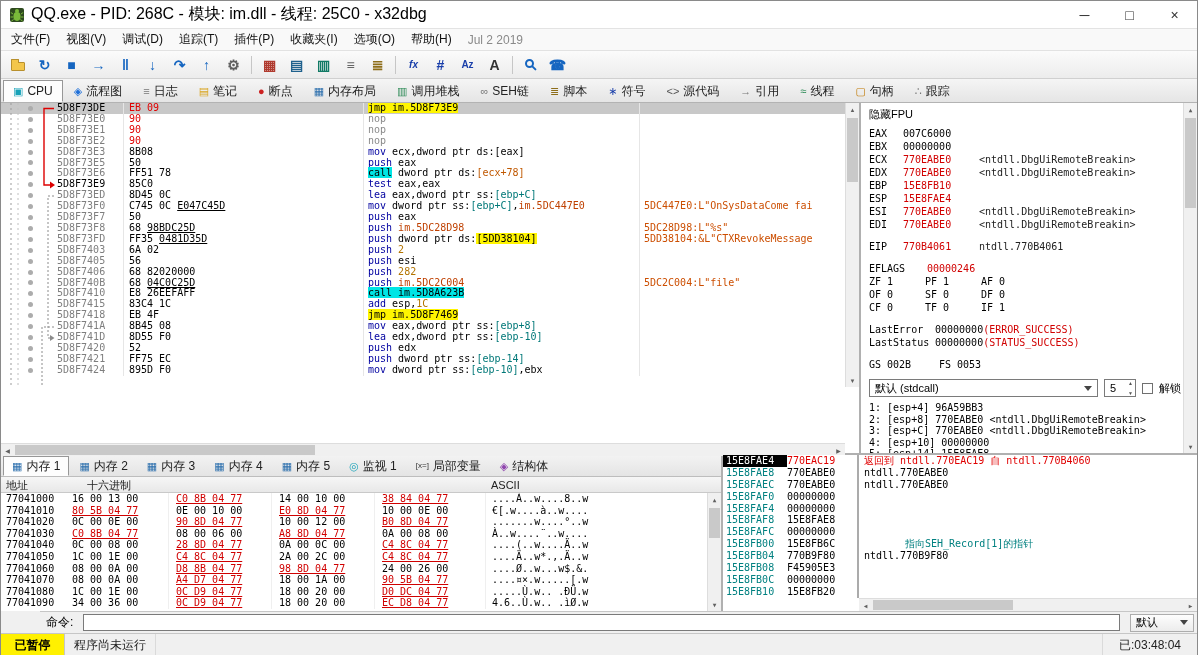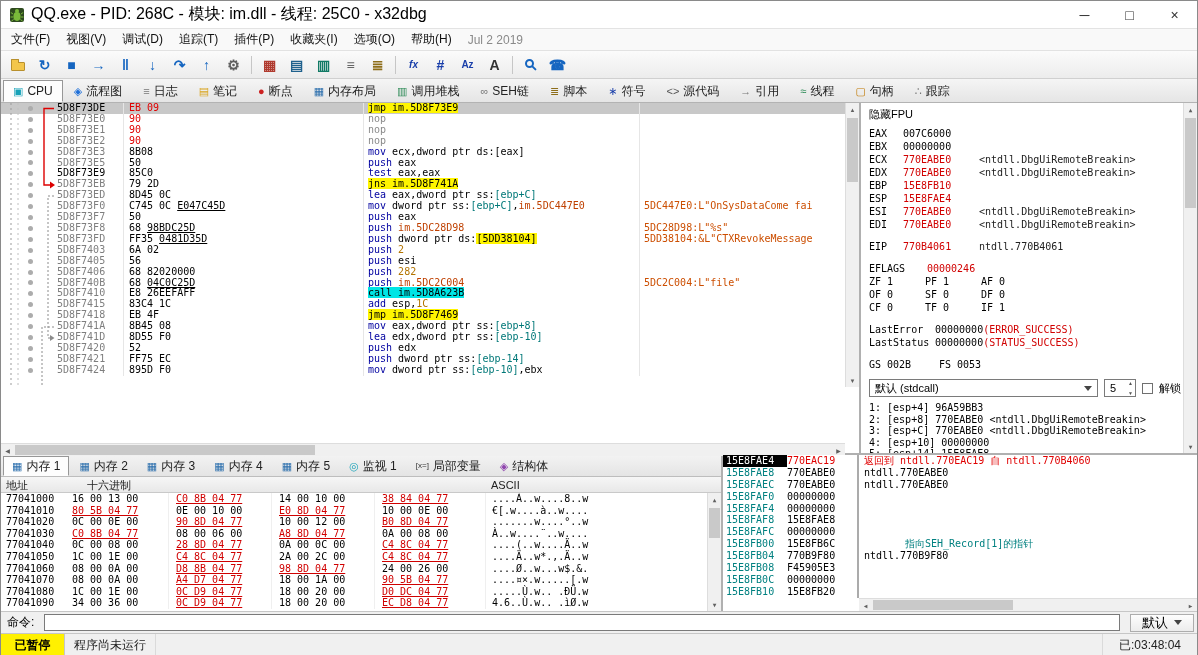--- a/index.html
+++ b/index.html
@@ -136,26 +136,26 @@
   .stk-row{display:flex;height:11.9px;line-height:11.9px;white-space:pre;}
   .sk-addr{width:64px;flex:none;padding-left:3px;color:#008080;}
   .sk-addr.csp{background:#000;color:#FFF;}
   .sk-val{width:70px;flex:none;color:#000;}
   .sk-com{flex:1;border-left:2px solid #ABABAB;padding-left:5px;color:#000;overflow:hidden;}
   .sk-com.red,.sk-val.red{color:#E00000;}
   .sk-com.teal{color:#008080;padding-left:46px;}
   .stksb{bottom:0;left:136px;right:0;}
 
   
-  .cmdbar{height:22px;display:flex;align-items:center;background:#F0F0F0;border-top:1px solid #C6C6C6;padding:0 3px;gap:10px;}
+  .cmdbar{height:22px;display:flex;align-items:center;background:#F0F0F0;border-top:1px solid #C6C6C6;padding:0 3px;gap:10px;margin-left:39px;}
   .cmd-label{font-size:12px;padding-left:3px;white-space:nowrap;}
   .cmd-input{flex:1;height:17px;border:1px solid #7A7A7A;background:#FFF;font-size:11px;padding:0 3px;
     font-family:"DejaVu Sans Mono",monospace;outline:none;}
   .cmd-mode{width:64px;height:18px;border:1px solid #ADADAD;background:linear-gradient(#FDFDFD,#ECECEC);display:flex;align-items:center;
-    justify-content:space-between;padding:0 11px;font-size:13px;}
+    justify-content:space-between;padding:0 5px;font-size:11px;}
 
   
   .statusbar{height:23px;display:flex;align-items:stretch;background:#F0F0F0;border-top:1px solid #C6C6C6;font-size:12px;}
   .st-badge{width:64px;flex:none;background:#FFF100;color:#000;display:flex;align-items:center;justify-content:center;font-weight:bold;border-right:1px solid #C6C6C6;}
   .st-msg{display:flex;align-items:center;padding:0 9px;border-right:1px solid #DADADA;color:#222;}
   .st-spacer{flex:1;}
   .st-time{display:flex;align-items:center;padding:0 16px;border-left:1px solid #DADADA;color:#222;}
 </style>
 </head>
 <body>
@@ -323,22 +323,22 @@
   <div class="main">
     <div class="left-col">
       <div class="disasm">
         <div class="dis-rows">
             <div class="dis-row sel"><span class="d-gutter"><span class="bp-dot"></span></span><span class="d-addr">5D8F73DE</span><span class="d-bytes"><span class="tk-pat">EB 09</span></span><span class="d-ins"><span class="tk-jmp">jmp im.5D8F73E9</span></span><span class="d-com"></span></div>
             <div class="dis-row"><span class="d-gutter"><span class="bp-dot"></span></span><span class="d-addr">5D8F73E0</span><span class="d-bytes"><span class="tk-pat">90</span></span><span class="d-ins"><span class="tk-nop">nop</span></span><span class="d-com"></span></div>
             <div class="dis-row"><span class="d-gutter"><span class="bp-dot"></span></span><span class="d-addr">5D8F73E1</span><span class="d-bytes"><span class="tk-pat">90</span></span><span class="d-ins"><span class="tk-nop">nop</span></span><span class="d-com"></span></div>
             <div class="dis-row"><span class="d-gutter"><span class="bp-dot"></span></span><span class="d-addr">5D8F73E2</span><span class="d-bytes"><span class="tk-pat">90</span></span><span class="d-ins"><span class="tk-nop">nop</span></span><span class="d-com"></span></div>
             <div class="dis-row"><span class="d-gutter"><span class="bp-dot"></span></span><span class="d-addr">5D8F73E3</span><span class="d-bytes"><span>8B08</span></span><span class="d-ins"><span class="tk-mn">mov </span><span>ecx,dword ptr ds:[eax]</span></span><span class="d-com"></span></div>
             <div class="dis-row"><span class="d-gutter"><span class="bp-dot"></span></span><span class="d-addr">5D8F73E5</span><span class="d-bytes"><span>50</span></span><span class="d-ins"><span class="tk-mn">push </span><span>eax</span></span><span class="d-com"></span></div>
+            <div class="dis-row"><span class="d-gutter"><span class="bp-dot"></span></span><span class="d-addr">5D8F73E6</span><span class="d-bytes"><span>FF51 78</span></span><span class="d-ins"><span class="tk-call">call</span><span> dword ptr ds:</span><span class="tk-memo">[ecx+78]</span></span><span class="d-com"></span></div>
             <div class="dis-row"><span class="d-gutter"><span class="bp-dot"></span></span><span class="d-addr bold">5D8F73E9</span><span class="d-bytes"><span>85C0</span></span><span class="d-ins"><span class="tk-mn">test </span><span>eax,eax</span></span><span class="d-com"></span></div>
-            <div class="dis-row"><span class="d-gutter"><span class="bp-dot"></span></span><span class="d-addr">5D8F73EB</span><span class="d-bytes"><span>79 2D</span></span><span class="d-ins"><span class="tk-jmp">jns im.5D8F741A</span></span><span class="d-com"></span></div>
             <div class="dis-row"><span class="d-gutter"><span class="bp-dot"></span></span><span class="d-addr">5D8F73ED</span><span class="d-bytes"><span>8D45 0C</span></span><span class="d-ins"><span class="tk-mn">lea </span><span>eax,dword ptr ss:</span><span class="tk-mem">[ebp+C]</span></span><span class="d-com"></span></div>
             <div class="dis-row"><span class="d-gutter"><span class="bp-dot"></span></span><span class="d-addr">5D8F73F0</span><span class="d-bytes"><span>C745 0C </span><span class="tk-rel">E047C45D</span></span><span class="d-ins"><span class="tk-mn">mov </span><span>dword ptr ss:</span><span class="tk-mem">[ebp+C]</span><span>,</span><span class="tk-sym">im.5DC447E0</span></span><span class="d-com">5DC447E0:L"OnSysDataCome fai</span></div>
             <div class="dis-row"><span class="d-gutter"><span class="bp-dot"></span></span><span class="d-addr">5D8F73F7</span><span class="d-bytes"><span>50</span></span><span class="d-ins"><span class="tk-mn">push </span><span>eax</span></span><span class="d-com"></span></div>
             <div class="dis-row"><span class="d-gutter"><span class="bp-dot"></span></span><span class="d-addr">5D8F73F8</span><span class="d-bytes"><span>68 </span><span class="tk-rel">98BDC25D</span></span><span class="d-ins"><span class="tk-mn">push </span><span class="tk-sym">im.5DC28D98</span></span><span class="d-com">5DC28D98:L"%s"</span></div>
             <div class="dis-row"><span class="d-gutter"><span class="bp-dot"></span></span><span class="d-addr">5D8F73FD</span><span class="d-bytes"><span>FF35 </span><span class="tk-rel">0481D35D</span></span><span class="d-ins"><span class="tk-mn">push </span><span>dword ptr ds:</span><span class="tk-memyl">[5DD38104]</span></span><span class="d-com">5DD38104:&amp;L"CTXRevokeMessage</span></div>
             <div class="dis-row"><span class="d-gutter"><span class="bp-dot"></span></span><span class="d-addr">5D8F7403</span><span class="d-bytes"><span>6A 02</span></span><span class="d-ins"><span class="tk-mn">push </span><span class="tk-imm">2</span></span><span class="d-com"></span></div>
             <div class="dis-row"><span class="d-gutter"><span class="bp-dot"></span></span><span class="d-addr">5D8F7405</span><span class="d-bytes"><span>56</span></span><span class="d-ins"><span class="tk-mn">push </span><span>esi</span></span><span class="d-com"></span></div>
             <div class="dis-row"><span class="d-gutter"><span class="bp-dot"></span></span><span class="d-addr">5D8F7406</span><span class="d-bytes"><span>68 82020000</span></span><span class="d-ins"><span class="tk-mn">push </span><span class="tk-imm">282</span></span><span class="d-com"></span></div>
             <div class="dis-row"><span class="d-gutter"><span class="bp-dot"></span></span><span class="d-addr">5D8F740B</span><span class="d-bytes"><span>68 </span><span class="tk-rel">04C0C25D</span></span><span class="d-ins"><span class="tk-mn">push </span><span class="tk-sym">im.5DC2C004</span></span><span class="d-com">5DC2C004:L"file"</span></div>
             <div class="dis-row"><span class="d-gutter"><span class="bp-dot"></span></span><span class="d-addr">5D8F7410</span><span class="d-bytes"><span>E8 26EEFAFF</span></span><span class="d-ins"><span class="tk-call">call im.5D8A623B</span></span><span class="d-com"></span></div>

